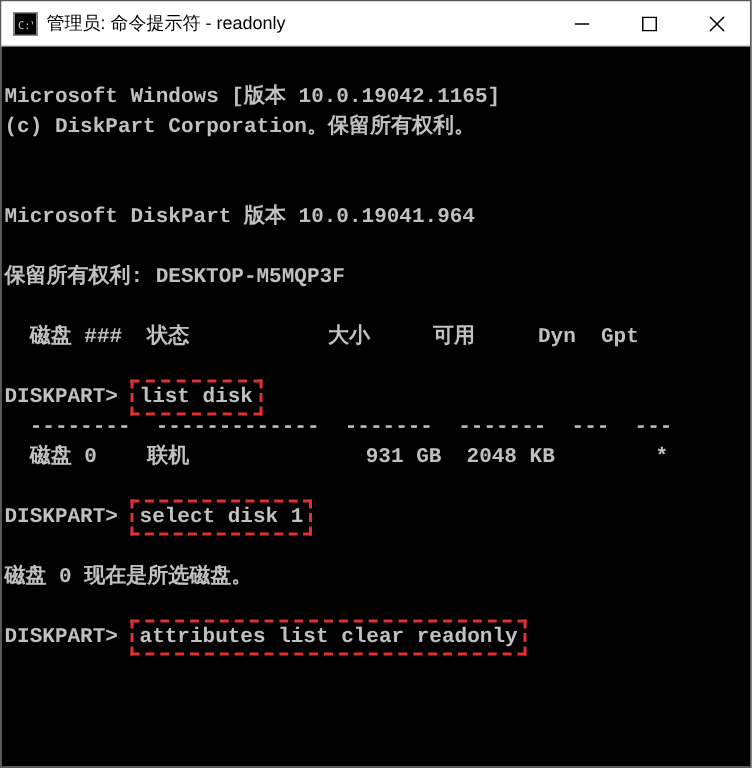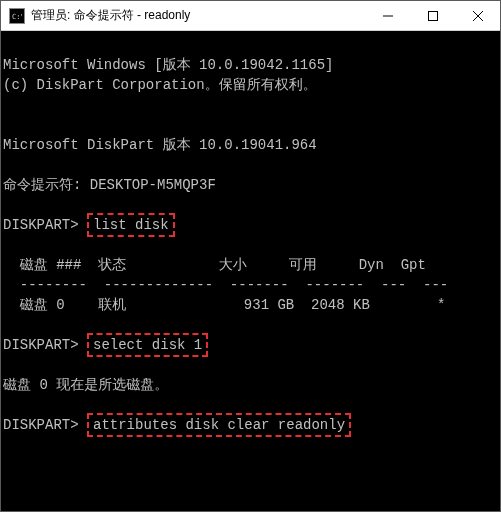--- a/index.html
+++ b/index.html
@@ -70,21 +70,21 @@
     white-space: pre;
     position: relative;
     overflow: hidden;
   }
   .hl {
     border: 2px dashed #e03030;
     padding: 0 4px;
     display: inline-block;
     margin: -2px 0;
   }
-  .row { display: block; }
+  .row { display: block; font-weight: bold; }
 </style>
 </head>
 <body>
 
 <div class="window">
 
   <div class="titlebar">
     <span class="titlebar-icon">
       <svg viewBox="0 0 10 10">
           <text x="0" y="8" font-size="7" fill="#ccc" font-family="monospace">C:\</text>
@@ -108,21 +108,21 @@
             <line x1="10" y1="0" x2="0" y2="10"></line>
           </svg>
       </button>
     </div>
   </div>
 
   <div class="console">
 <span class="row">Microsoft Windows [版本 10.0.19042.1165]</span><span class="row">(c) DiskPart Corporation。保留所有权利。</span>
 
 <span class="row">Microsoft DiskPart 版本 10.0.19041.964</span>
-<span class="row">命令提示符: DESKTOP-M5MQP3F</span>
-<span class="row"><span>DISKPART&gt; </span><span class="hl">list disk</span></span>
-<span class="row">  磁盘 ###  状态           大小     可用     Dyn  Gpt</span><span class="row">  --------  -------------  -------  -------  ---  ---</span><span class="row">  磁盘 0    联机              931 GB  2048 KB        *</span>
+<span class="row">保留所有权利: DESKTOP-M5MQP3F</span>
+<span class="row">  磁盘 ###  状态           大小     可用     Dyn  Gpt</span>
+<span class="row"><span>DISKPART&gt; </span><span class="hl">list disk</span></span><span class="row">  --------  -------------  -------  -------  ---  ---</span><span class="row">  磁盘 0    联机              931 GB  2048 KB        *</span>
 <span class="row"><span>DISKPART&gt; </span><span class="hl">select disk 1</span></span>
 <span class="row">磁盘 0 现在是所选磁盘。</span>
-<span class="row"><span>DISKPART&gt; </span><span class="hl">attributes disk clear readonly</span></span>
+<span class="row"><span>DISKPART&gt; </span><span class="hl">attributes list clear readonly</span></span>
   </div>
 
 </div>
 
 </body></html>

